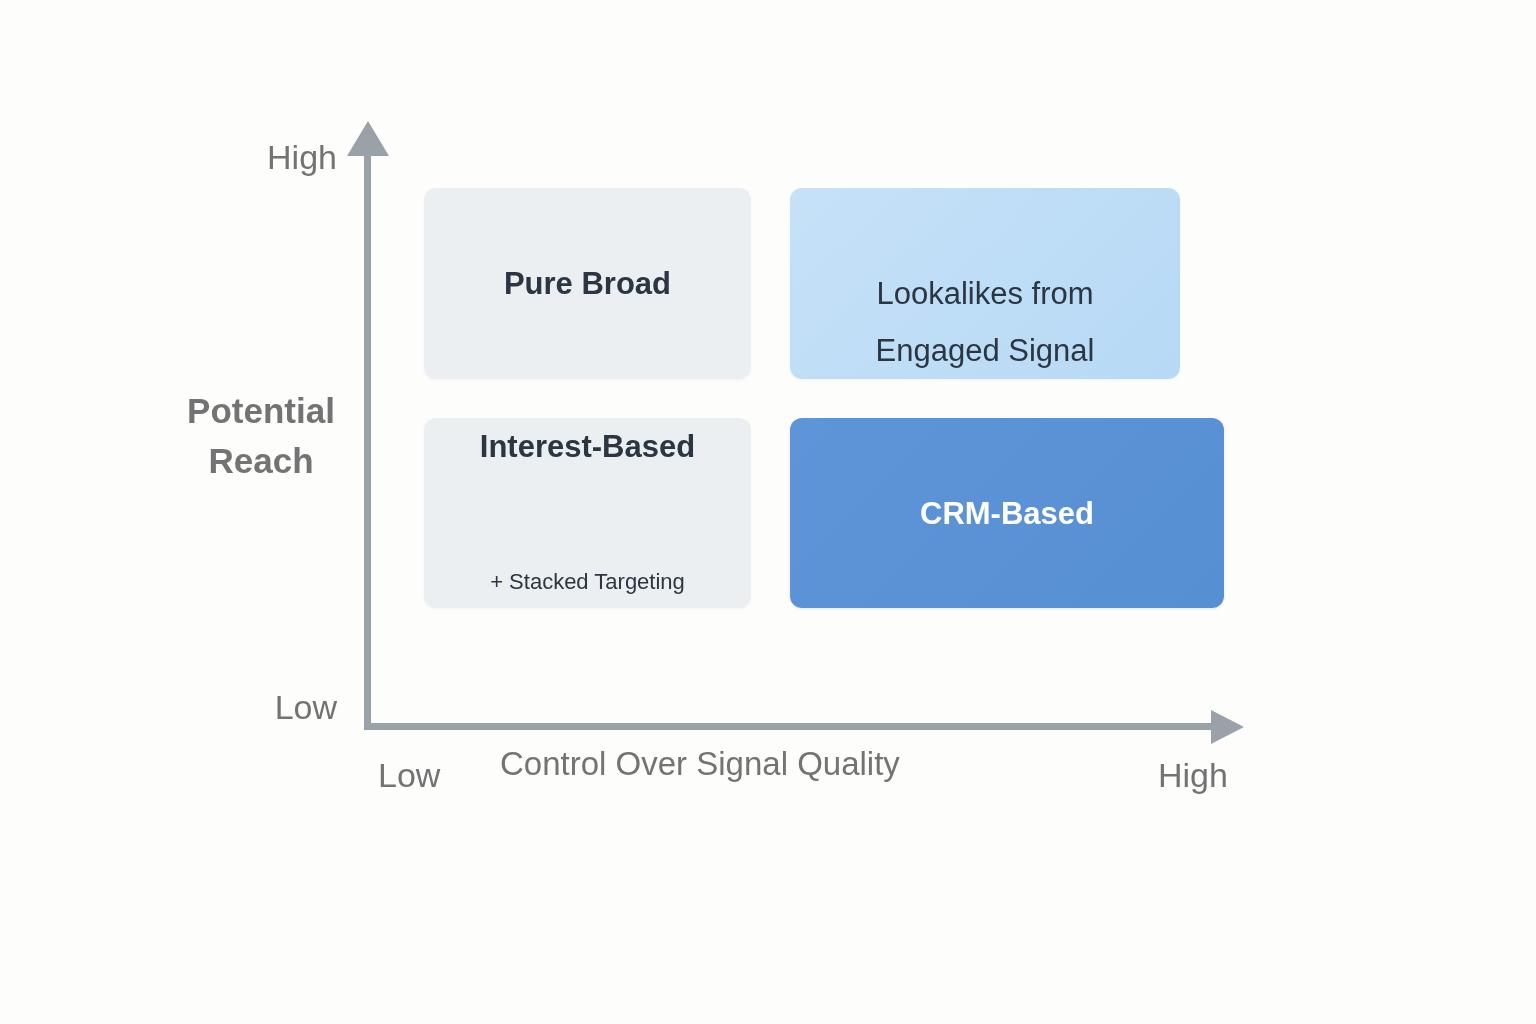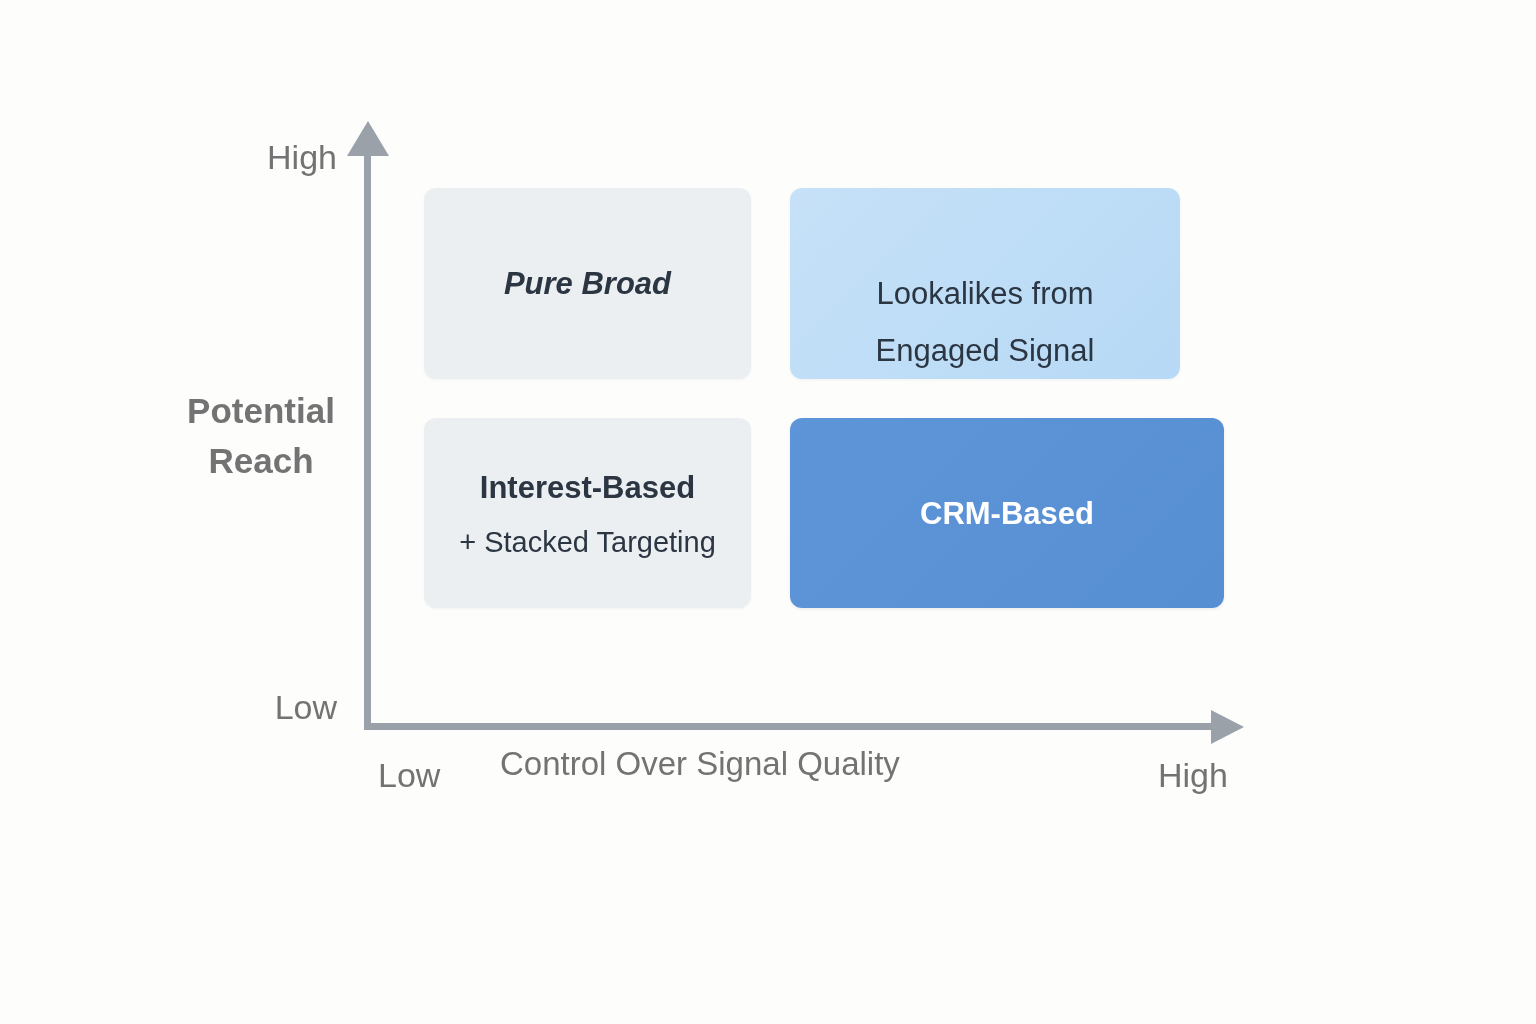--- a/index.html
+++ b/index.html
@@ -87,47 +87,47 @@
     display: flex;
     flex-direction: column;
     align-items: center;
     justify-content: center;
     text-align: center;
   }
   .quad-tl {
     left: 424px; top: 188px; width: 327px; height: 191px;
     background: #eceff2;
     box-shadow: 0 1px 3px rgba(40,50,60,0.05);
-    font-style: italic;
   }
   .quad-tr {
     left: 790px; top: 188px; width: 390px; height: 191px;
     background: linear-gradient(135deg, #c6e1f8 0%, #b7d9f5 100%);
     box-shadow: 0 1px 3px rgba(40,50,60,0.06);
     justify-content: flex-end;
   }
   .quad-bl {
     left: 424px; top: 418px; width: 327px; height: 190px;
     background: #eceff2;
     box-shadow: 0 1px 3px rgba(40,50,60,0.05);
+    justify-content: space-between;
   }
   .quad-br {
     left: 790px; top: 418px; width: 434px; height: 190px;
     background: linear-gradient(135deg, #5e95d8 0%, #578fd3 100%);
     box-shadow: 0 1px 3px rgba(40,50,60,0.10);
   }
 
   .q-line {
     font-size: 31px;
     line-height: 57px;
     color: #2b3642;
   }
   .q-bold     { font-weight: bold; }
   .q-semibold { font-weight: bold; }
-  .q-sub      { font-size: 29px; font-weight: 400; line-height: 52px; }
+  .q-sub      { font-size: 22px; font-weight: 400; line-height: 52px; }
   .q-white    { color: #ffffff; line-height: 61px; }
 </style>
 </head>
 <body>
 
 <div class="stage">
 
   <div class="y-axis-line"></div>
   <div class="y-axis-arrow"></div>
   <div class="x-axis-line"></div>

